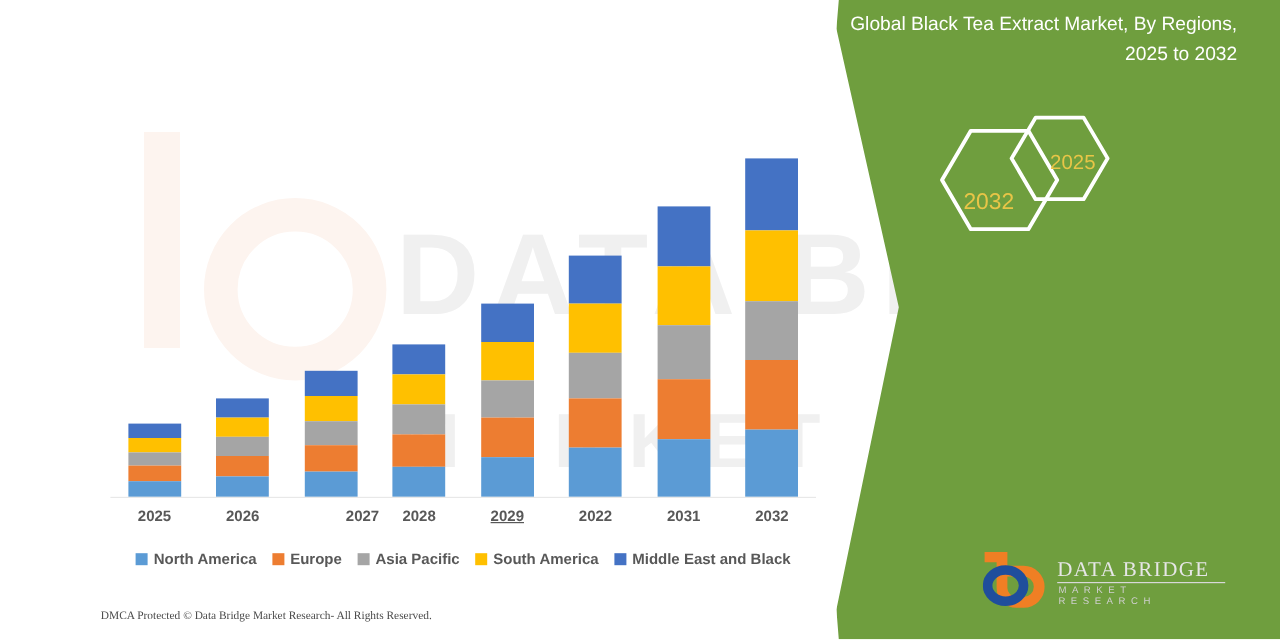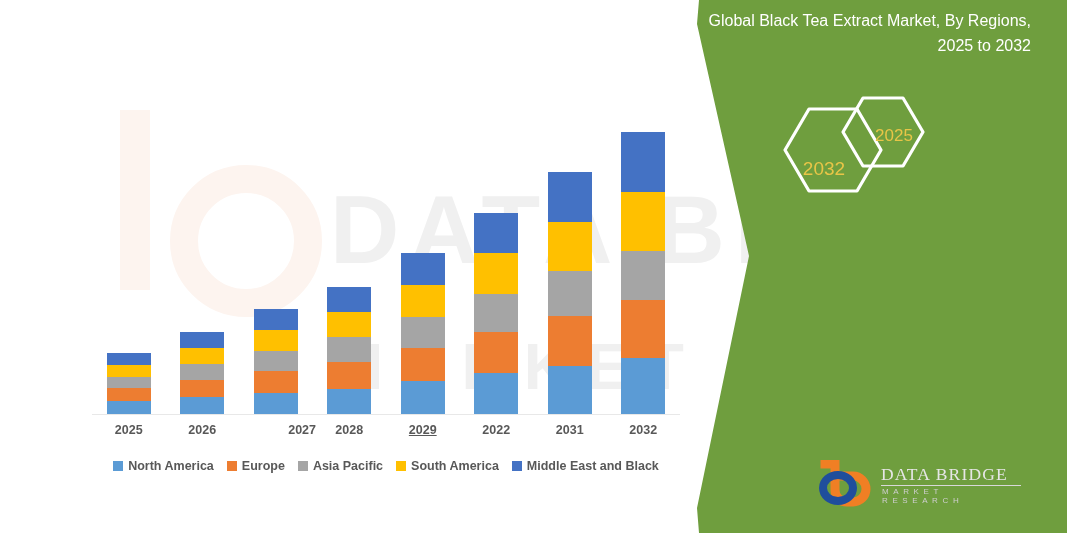--- a/index.html
+++ b/index.html
@@ -252,20 +252,21 @@
           <span class="legend-swatch" style="background: rgb(255, 192, 0);"></span>
           <span class="legend-label">South America</span>
         </div>
         <div class="legend-item">
           <span class="legend-swatch" style="background: rgb(68, 114, 196);"></span>
           <span class="legend-label">Middle East and Black</span>
         </div>
       </div>
 
     <div id="footer">
+      <div class="footer-text" id="footer-dmca">DMCA Protected © Data Bridge Market Research-  All Rights Reserved.</div>
     </div>
   </div>
 
   <div id="right-panel">
     <div id="right-inner">
       <div id="right-title">Global Black Tea Extract Market, By Regions, 2025 to 2032</div>
 
       <div class="hexwrap">
         <svg width="400" height="110" viewBox="0 0 400 110">
           <polygon points="118,55 142,14 190,14 214,55 190,96 142,96" fill="none" stroke="#ffffff" stroke-width="3.2" stroke-linejoin="round"></polygon>

